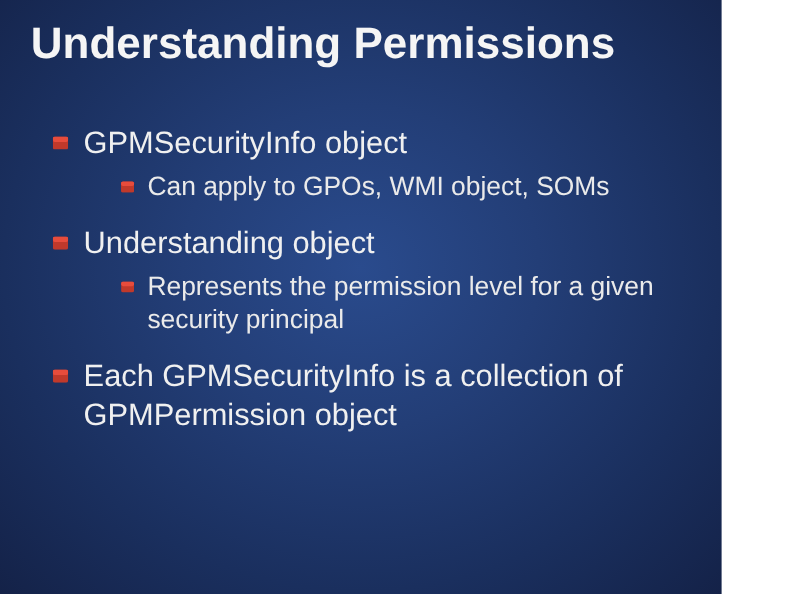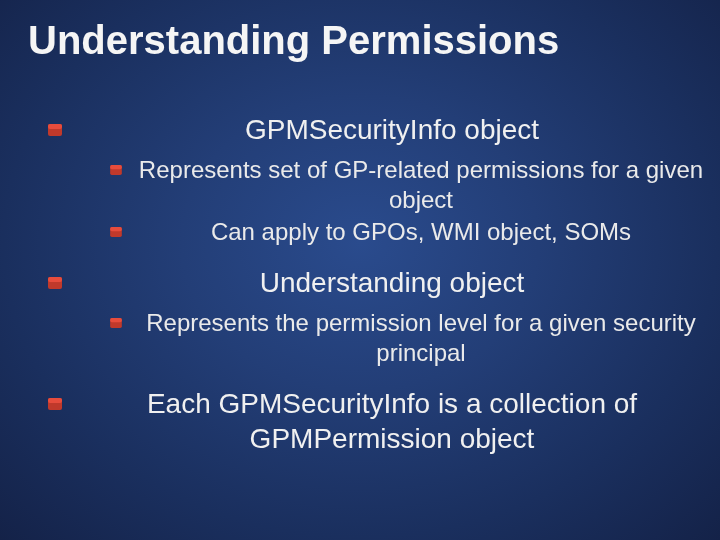--- a/index.html
+++ b/index.html
@@ -4,21 +4,21 @@
 <style>
   html, body {
     margin: 0;
     padding: 0;
     width: 720px;
     height: 540px;
     overflow: hidden;
     font-family: Arial, Helvetica, sans-serif;
   }
   .slide {
-    width: 720px;
+    width: 656px;
     height: 540px;
     background: radial-gradient(ellipse at 50% 45%, #2a4b8d 0%, #233e77 35%, #1a2f5e 70%, #142248 100%);
     color: #ffffff;
     box-sizing: border-box;
     padding: 18px 12px 20px 28px;
     position: relative;
   }
   .title {
     font-size: 40px;
     font-weight: bold;
@@ -31,21 +31,20 @@
     margin: 0;
     padding: 0 0 0 20px;
   }
   ul.level1 > li {
     position: relative;
     padding-left: 28px;
     font-size: 28px;
     line-height: 1.25;
     margin-bottom: 10px;
     color: #f0f0f0;
-    text-align: center;
   }
   ul.level2 {
     list-style: none;
     margin: 8px 0 18px 0;
     padding: 0 0 0 34px;
   }
   ul.level2 > li {
     position: relative;
     padding-left: 24px;
     font-size: 24px;
@@ -88,21 +87,20 @@
       </span>
       <span>GPMSecurityInfo object</span>
       <ul class="level2">
         <li>
           <span class="bullet">
             <svg viewBox="0 0 14 12">
                 <rect x="0" y="0" width="14" height="12" rx="2" fill="#c0392b"></rect>
                 <rect x="0" y="0" width="14" height="5" rx="2" fill="#e74c3c"></rect>
               </svg>
           </span>
-          <span>Represents set of GP-related permissions for a given object</span>
         </li>
         <li>
           <span class="bullet">
             <svg viewBox="0 0 14 12">
                 <rect x="0" y="0" width="14" height="12" rx="2" fill="#c0392b"></rect>
                 <rect x="0" y="0" width="14" height="5" rx="2" fill="#e74c3c"></rect>
               </svg>
           </span>
           <span>Can apply to GPOs, WMI object, SOMs</span>
         </li>

